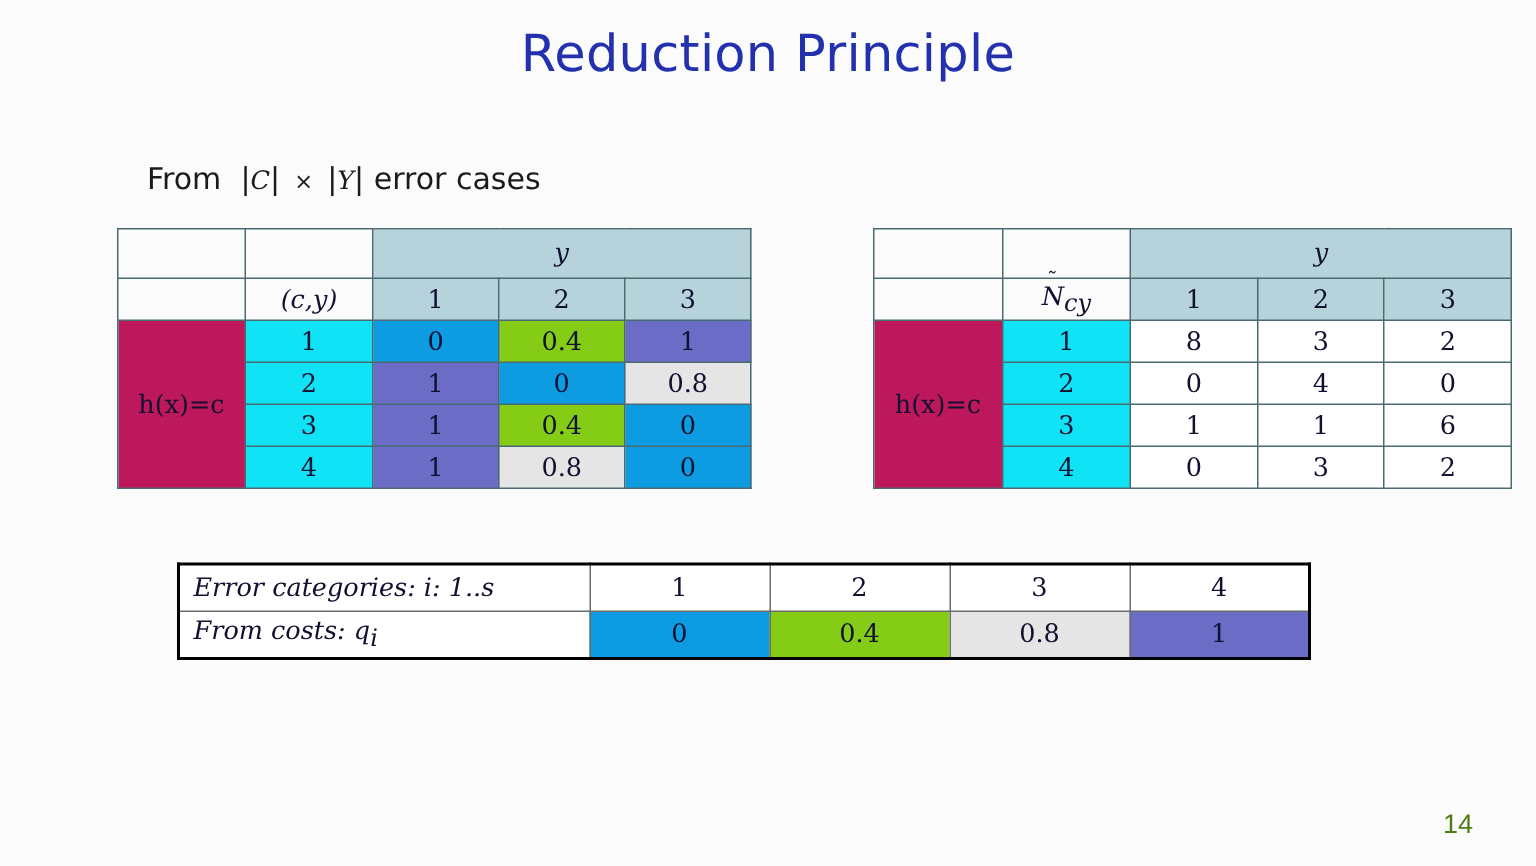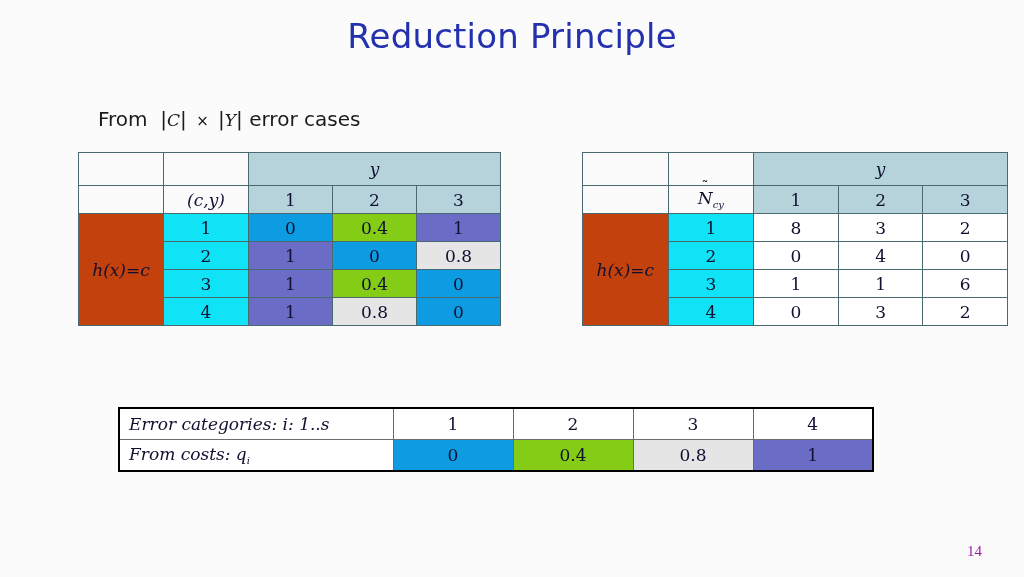--- a/index.html
+++ b/index.html
@@ -42,21 +42,21 @@
     border:1px solid #4a6a72;
     text-align:center;vertical-align:middle;
     font-family:"DejaVu Serif",serif;
     font-size:17px;color:#101030;
     padding:0;
   }
   .hdr-y{background:#b6d2da;height:32px;font-style:italic;font-size:18px;}
   .hdr-num{background:#b6d2da;height:27px;}
   .rowlab{background:#10e3f5;height:27px;}
   .sidelab{
-    background:#c2410c;font-style:italic;font-size:18px;
+    background:#be185d;font-size:18px;
     border:1px solid #4a6a72;
   }
   .corner{border:none;background:transparent;}
   .cornlab{
     border:none;background:transparent;
     font-family:"DejaVu Serif",serif;font-style:italic;
     font-size:17px;color:#101030;text-align:center;
     vertical-align:bottom;padding-bottom:2px;
   }
   .c-blue  {background:#0d9ce2;}
@@ -73,47 +73,46 @@
   .colw-lab{width:85px;}
   .colw-row{width:85px;}
   .colw-dat{width:84px;}
 
   
   .tilde-n{display:inline-block;position:relative;}
   .tilde-n .tl{
     position:absolute;left:50%;transform:translateX(-55%);
     top:-9px;font-size:14px;font-style:normal;
   }
-  .sub{font-size:10px;vertical-align:sub;font-style:italic;}
+  .sub{font-size:16px;vertical-align:sub;font-style:italic;}
 
   
   #cost-table{
     position:absolute;left:118px;top:375px;width:754px;
     border-collapse:collapse;table-layout:fixed;
     border:2px solid #000;
     background:#fff;
-    margin-top:32px;
   }
   #cost-table td{
     border:1px solid #6b6b6b;
     font-family:"DejaVu Serif",serif;
     font-size:17px;color:#101030;
     text-align:center;height:30px;padding:0;
   }
   #cost-table td.labelcell{
     text-align:left;padding-left:9px;font-style:italic;
     width:274px;background:#fff;
   }
   #cost-table td.numhdr{background:#fff;}
 
   
   #page-number{
     position:absolute;right:42px;bottom:17px;
-    font-size:15px;color:#a21caf;
-    font-family:Liberation Serif, serif;
+    font-size:18px;color:#4d7c0f;
+    font-family:Liberation Sans, sans-serif;
   }
 </style>
 </head>
 <body>
 
 <div class="slide">
 
   <div id="slide-title">Reduction Principle</div>
 
   <div id="subtitle">

